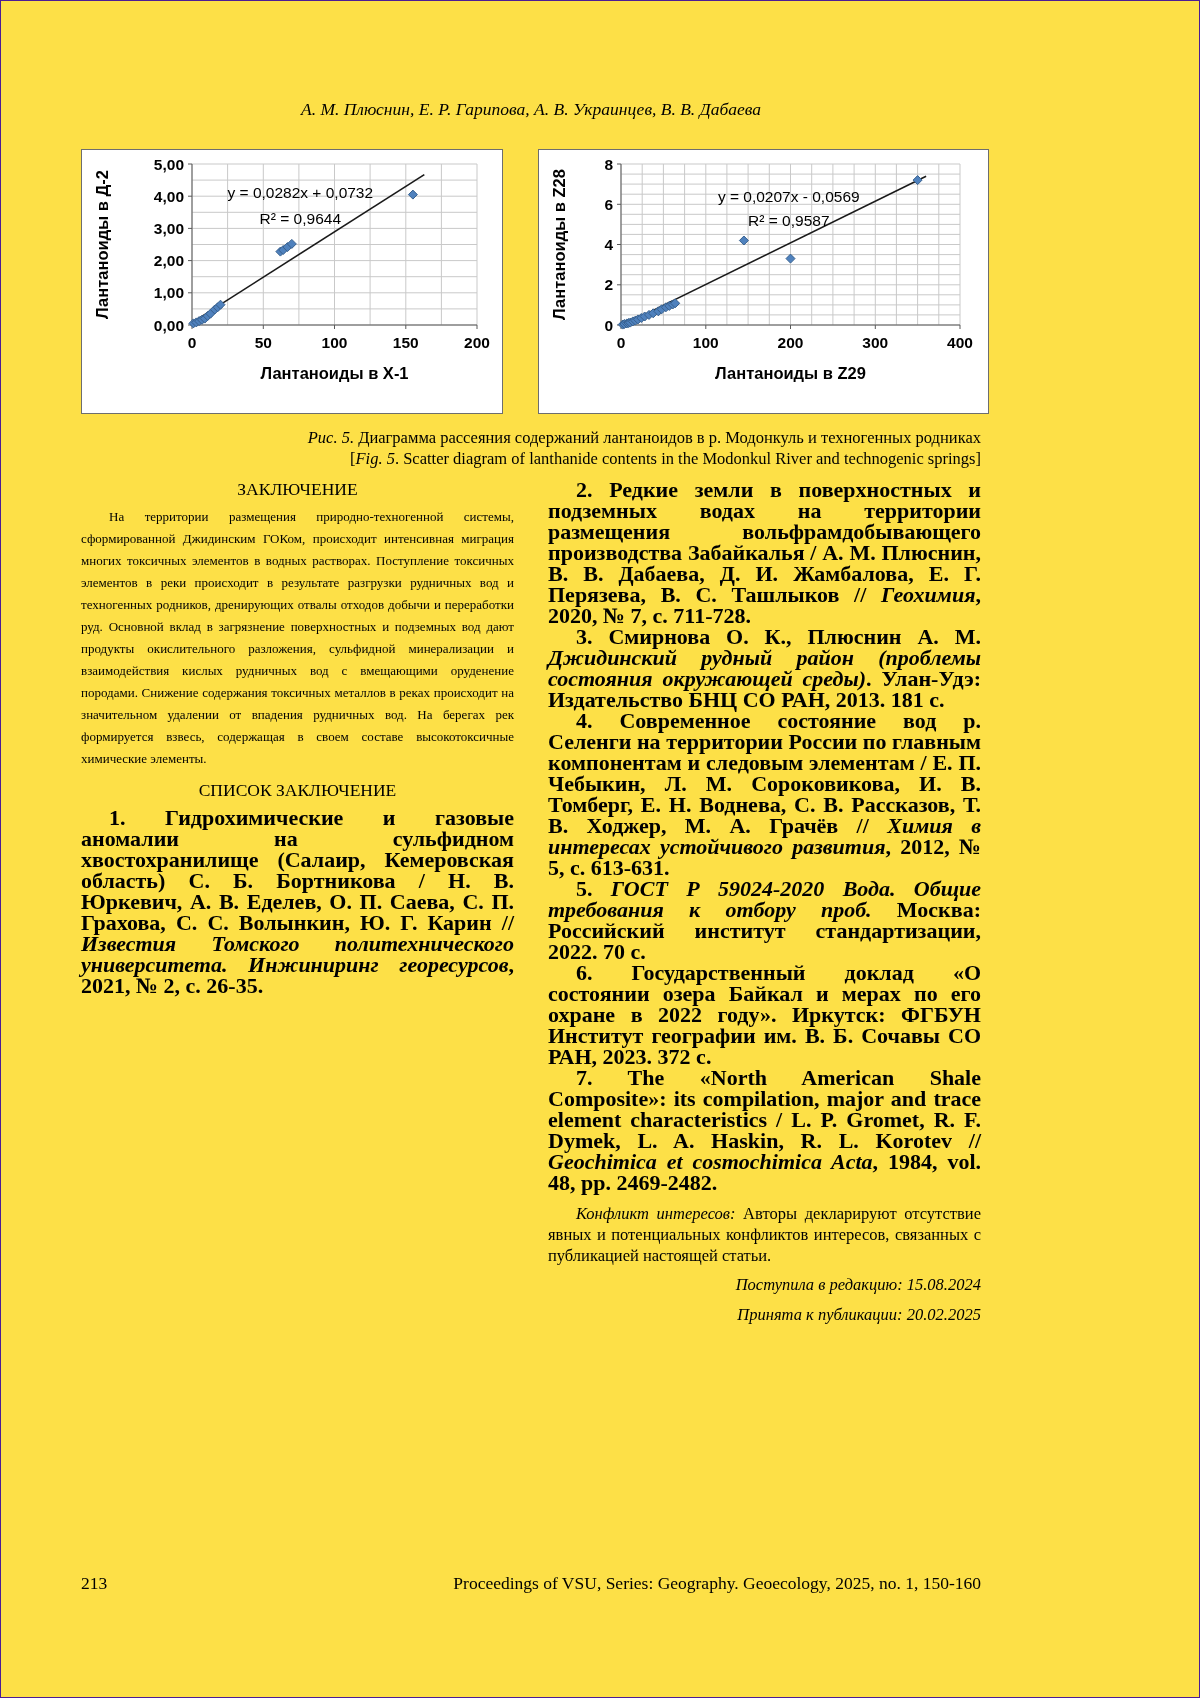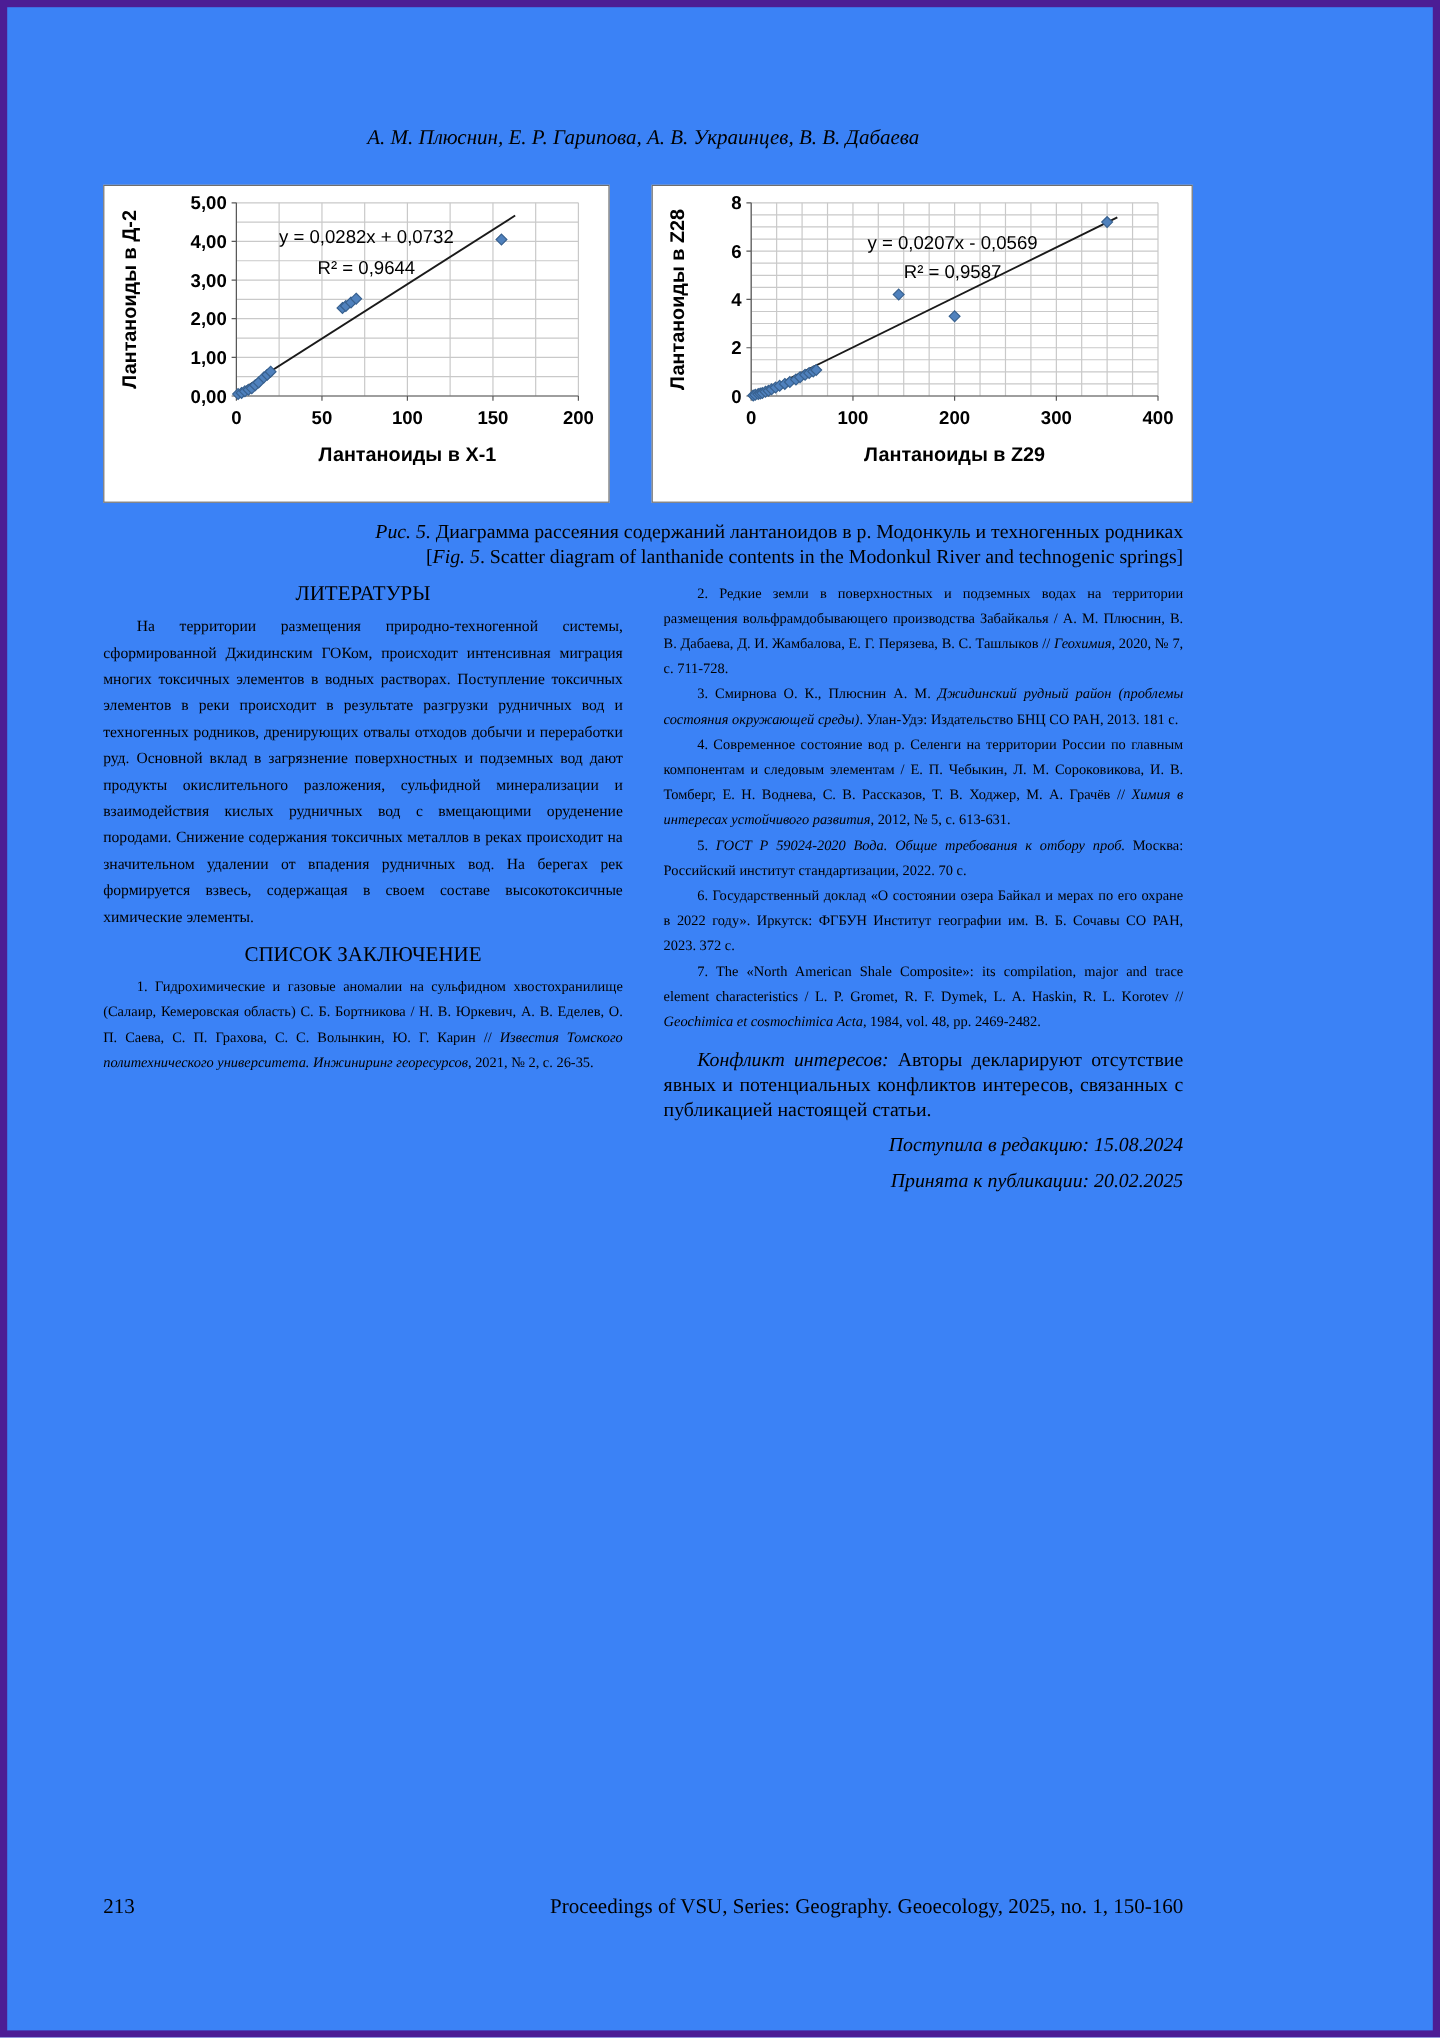--- a/index.html
+++ b/index.html
@@ -1,28 +1,28 @@
 <!DOCTYPE html>
 <html><head>
 <meta charset="utf-8">
 <style>
   html,body{margin:0;padding:0;background:#fff;}
   body{width:1200px;height:1698px;position:relative;font-family:"Liberation Serif",serif;color:#000;}
-  .page{position:absolute;inset:0;border:6px solid #4c1d95;box-sizing:border-box;background:#3b82f6;}
+  .page{position:absolute;inset:0;border:1px solid #4c1d95;box-sizing:border-box;background:#fde047;}
   .authors{position:absolute;top:98px;left:80px;width:900px;text-align:center;font-style:italic;font-size:17.5px;}
   .chart-box{position:absolute;top:148px;height:265px;border:1px solid #6e6e6e;box-sizing:border-box;background:#fff;}
   .chart-box-1{left:80px;width:422px;}
   .chart-box-2{left:537px;width:451px;}
   .caption{position:absolute;top:426px;left:80px;width:900px;text-align:right;font-size:16.5px;line-height:21px;}
   .columns{position:absolute;top:478px;left:80px;width:900px;display:flex;gap:34px;}
   .col{width:433px;}
   .col-heading{text-align:center;font-weight:normal;font-size:17.5px;margin:0 0 6px 0;}
   .ref-heading{margin-top:10px;}
   .body-par{font-size:13px;line-height:22px;text-align:justify;text-indent:28px;margin:0;}
-  .ref{font-size:12px;line-height:21px;text-align:justify;text-indent:28px;margin:0;}
+  .ref{font-size:22px;line-height:21px;text-align:justify;text-indent:28px;margin:0;font-weight:bold;}
   .conflict{font-size:16.5px;line-height:21px;text-align:justify;text-indent:28px;margin:10px 0 0 0;}
   .received{font-size:16.5px;line-height:22px;text-align:right;font-style:italic;margin:8px 0 0 0;}
   .footer{position:absolute;top:1572px;left:80px;width:900px;display:flex;justify-content:space-between;font-size:17.5px;}
   .seg-i{font-style:italic;}
   .seg-bi{font-weight:normal;font-style:italic;margin-top:20px;}
 </style>
 </head>
 <body>
 
 <div class="page">
@@ -180,21 +180,21 @@
         <text x="249.8" y="76.4" text-anchor="middle" font-size="15.5" fill="#000">R² = 0,9587</text>
       </svg></div>
 
   <div class="caption">
     <div><span class="seg-i">Рис. 5.</span><span> Диаграмма рассеяния содержаний лантаноидов в р. Модонкуль и техногенных родниках</span></div>
     <div><span>[</span><span class="seg-i">Fig. 5</span><span>. Scatter diagram of lanthanide contents in the Modonkul River and technogenic springs]</span></div>
   </div>
 
   <div class="columns">
     <div class="col">
-      <h3 class="col-heading">ЛИТЕРАТУРЫ</h3>
+      <h3 class="col-heading">ЗАКЛЮЧЕНИЕ</h3>
       <p class="body-par">На территории размещения природно-техногенной системы, сформированной Джидинским ГОКом, происходит интенсивная миграция многих токсичных элементов в водных растворах. Поступление токсичных элементов в реки происходит в результате разгрузки рудничных вод и техногенных родников, дренирующих отвалы отходов добычи и переработки руд. Основной вклад в загрязнение поверхностных и подземных вод дают продукты окислительного разложения, сульфидной минерализации и взаимодействия кислых рудничных вод с вмещающими оруденение породами. Снижение содержания токсичных металлов в реках происходит на значительном удалении от впадения рудничных вод. На берегах рек формируется взвесь, содержащая в своем составе высокотоксичные химические элементы.</p>
       <h3 class="col-heading ref-heading">СПИСОК ЗАКЛЮЧЕНИЕ</h3>
       <div>
           <p class="ref"><span>1. Гидрохимические и газовые аномалии на сульфидном хвостохранилище (Салаир, Кемеровская область) С. Б. Бортникова / Н. В. Юркевич, А. В. Еделев, О. П. Саева, С. П. Грахова, С. С. Волынкин, Ю. Г. Карин // </span><span class="seg-i">Известия Томского политехнического университета. Инжиниринг георесурсов</span><span>, 2021, № 2, с. 26-35.</span></p>
         </div>
     </div>
     <div class="col">
       <div>
           <p class="ref"><span>2. Редкие земли в поверхностных и подземных водах на территории размещения вольфрамдобывающего производства Забайкалья / А. М. Плюснин, В. В. Дабаева, Д. И. Жамбалова, Е. Г. Перязева, В. С. Ташлыков // </span><span class="seg-i">Геохимия</span><span>, 2020, № 7, с. 711-728.</span></p>
           <p class="ref"><span>3. Смирнова О. К., Плюснин А. М. </span><span class="seg-i">Джидинский рудный район (проблемы состояния окружающей среды)</span><span>. Улан-Удэ: Издательство БНЦ СО РАН, 2013. 181 с.</span></p>

